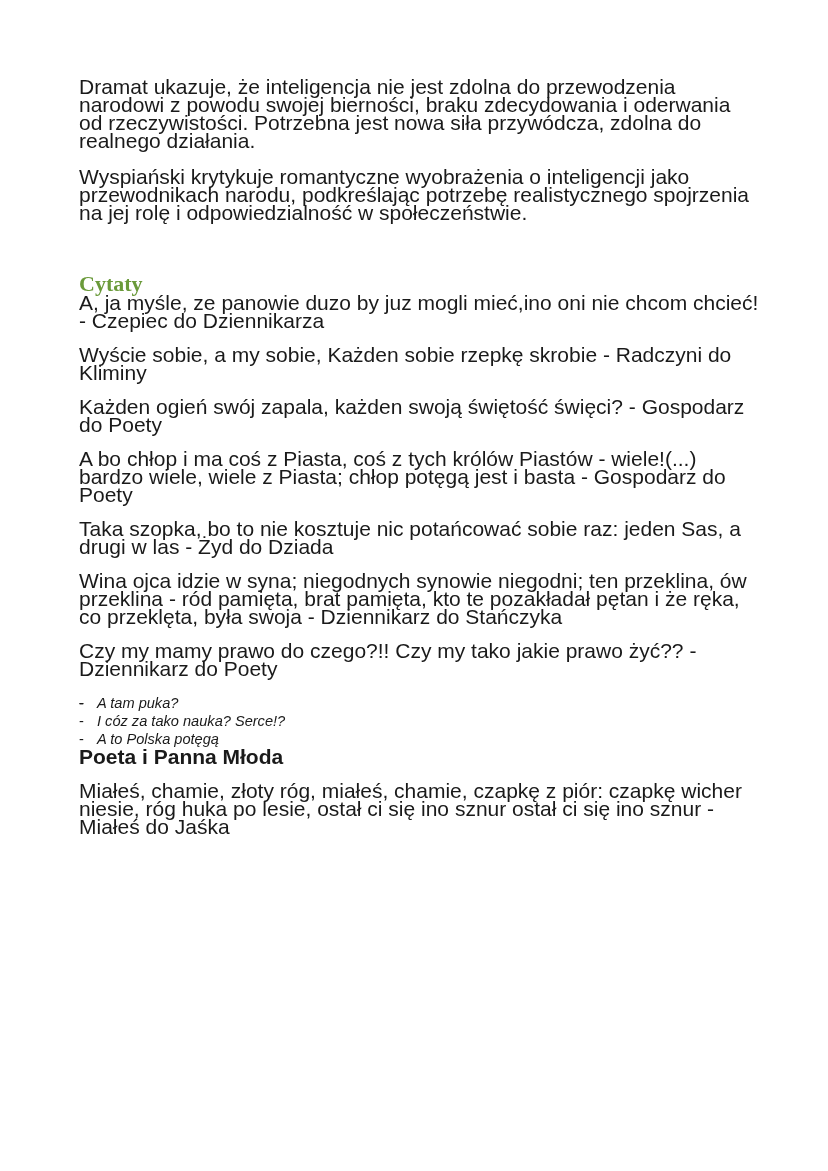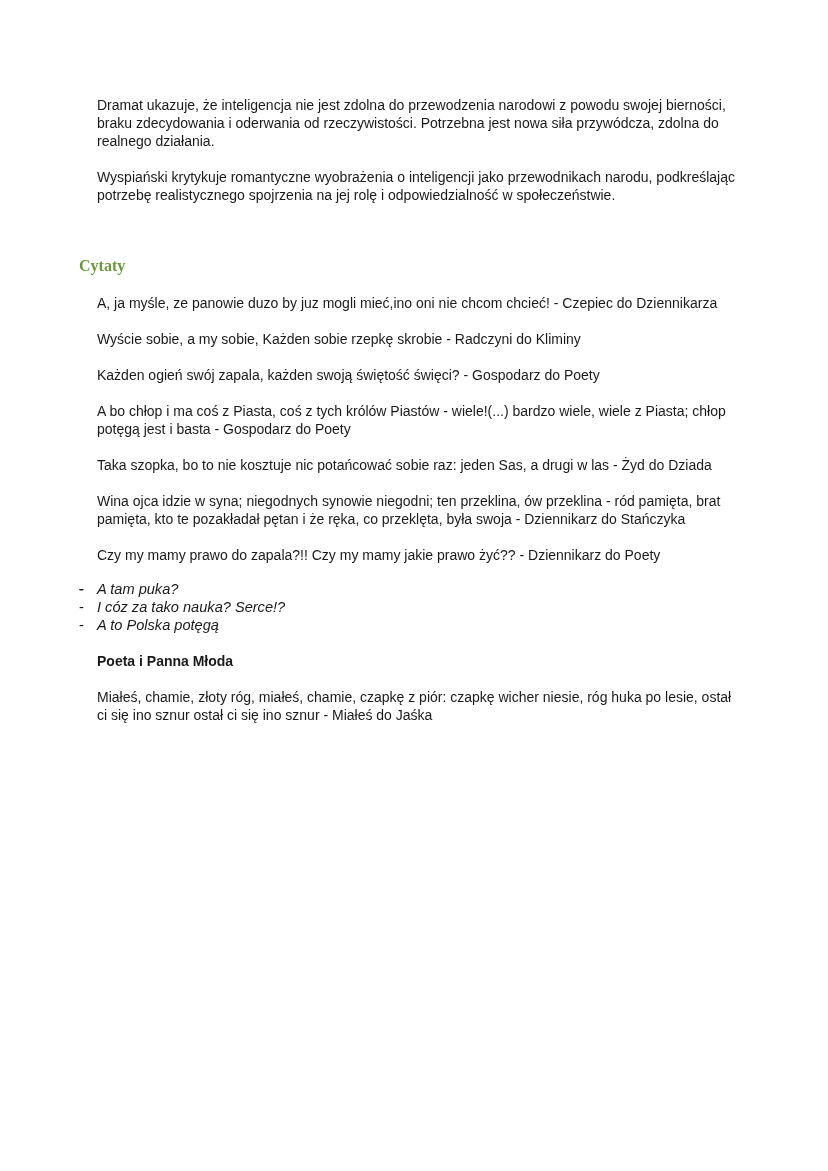--- a/index.html
+++ b/index.html
@@ -1,21 +1,21 @@
 <!DOCTYPE html>
 <html><head>
 <meta charset="utf-8">
 <style>
   html, body { margin:0; padding:0; background:#ffffff; }
   body { width:828px; height:1171px; position:relative; overflow:hidden;
          font-family:"Liberation Sans", sans-serif; color:#1a1a1a; }
   .page { position:absolute; left:79px; top:78px; width:680px; }
-  p { margin:18px; font-size:14px; line-height:18px; }
+  p { margin:0; font-size:21px; line-height:18px; }
   .para { margin-bottom:18px; }
-  .heading { font-family:"Liberation Serif", serif; font-weight:bold; font-size:16px;
+  .heading { font-family:"Liberation Serif", serif; font-weight:bold; font-size:22px;
              color:#6a9a3a; line-height:20px; margin-top:52px; margin-bottom:0; }
   .quote { margin-bottom:16px; }
   .q-text { }
   .dialog { margin:0; padding:0; list-style:none; }
   .dialog li { font-size:14.6px; line-height:18px; font-style:italic; position:relative; padding-left:18px; }
   .dialog li .dash { position:absolute; left:0; top:0; font-style:normal; }
   .dialog-attr { margin-bottom:16px;font-weight:bold; }
 </style>
 </head>
 <body>
@@ -25,21 +25,21 @@
   <p class="para">Wyspiański krytykuje romantyczne wyobrażenia o inteligencji jako przewodnikach narodu, podkreślając potrzebę realistycznego spojrzenia na jej rolę i odpowiedzialność w społeczeństwie.</p>
 
   <h2 class="heading">Cytaty</h2>
 
   <p class="quote"><span class="q-text">A, ja myśle, ze panowie duzo by juz mogli mieć,ino oni nie chcom chcieć!</span><span> - Czepiec do Dziennikarza</span></p>
   <p class="quote"><span class="q-text">Wyście sobie, a my sobie, Każden sobie rzepkę skrobie</span><span> - Radczyni do Kliminy</span></p>
   <p class="quote"><span class="q-text">Każden ogień swój zapala, każden swoją świętość święci?</span><span> - Gospodarz do Poety</span></p>
   <p class="quote"><span class="q-text">A bo chłop i ma coś z Piasta, coś z tych królów Piastów - wiele!(...) bardzo wiele, wiele z Piasta; chłop potęgą jest i basta</span><span> - Gospodarz do Poety</span></p>
   <p class="quote"><span class="q-text">Taka szopka, bo to nie kosztuje nic potańcować sobie raz: jeden Sas, a drugi w las</span><span> - Żyd do Dziada</span></p>
   <p class="quote"><span class="q-text">Wina ojca idzie w syna; niegodnych synowie niegodni; ten przeklina, ów przeklina - ród pamięta, brat pamięta, kto te pozakładał pętan i że ręka, co przeklęta, była swoja</span><span> - Dziennikarz do Stańczyka</span></p>
-  <p class="quote"><span class="q-text">Czy my mamy prawo do zapala?!! Czy my mamy jakie prawo żyć??</span><span> - Dziennikarz do Poety</span></p>
+  <p class="quote"><span class="q-text">Czy my mamy prawo do czego?!! Czy my tako jakie prawo żyć??</span><span> - Dziennikarz do Poety</span></p>
 
   <ul class="dialog">
     <li><span class="dash">-</span></li>
     <li><span class="dash">-</span></li>
     <li><span class="dash">-</span><span>A tam puka?</span></li>
     <li><span class="dash">-</span><span>I cóz za tako nauka? Serce!?</span></li>
     <li><span class="dash">-</span><span>A to Polska potęgą</span></li>
   </ul>
   <p class="dialog-attr">Poeta i Panna Młoda</p>
 

